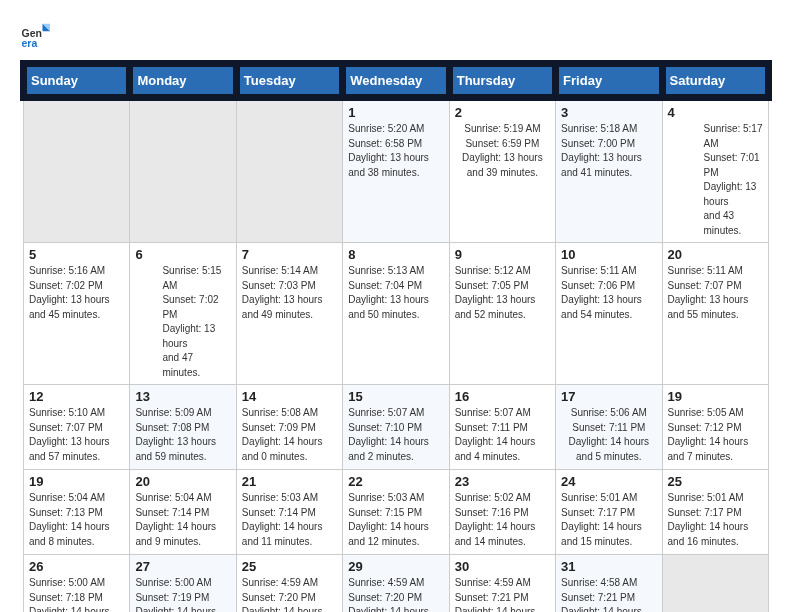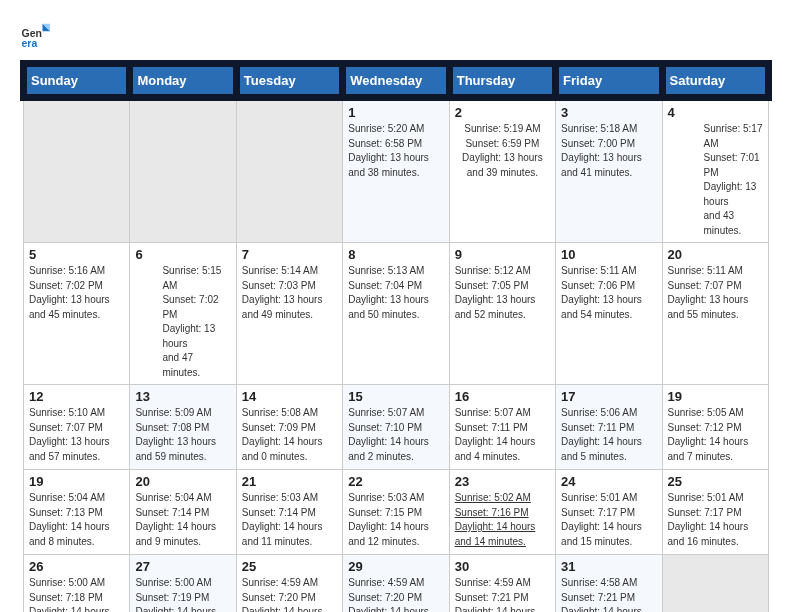--- a/index.html
+++ b/index.html
@@ -236,21 +236,21 @@
         </td>
         <td>
           <div class="day-num">16</div>
           <div class="day-info" style="white-space: pre-line;">Sunrise: 5:07 AM
 Sunset: 7:11 PM
 Daylight: 14 hours
 and 4 minutes.</div>
         </td>
         <td>
           <div class="day-num">17</div>
-          <div class="day-info" style="white-space: pre-line;">Sunrise: 5:06 AM
+          <div class="day-info" style="white-space: pre-line; text-align: center;">Sunrise: 5:06 AM
 Sunset: 7:11 PM
 Daylight: 14 hours
 and 5 minutes.</div>
         </td>
         <td>
           <div class="day-num">19</div>
           <div class="day-info" style="white-space: pre-line;">Sunrise: 5:05 AM
 Sunset: 7:12 PM
 Daylight: 14 hours
 and 7 minutes.</div>
@@ -280,21 +280,21 @@
         </td>
         <td>
           <div class="day-num">22</div>
           <div class="day-info" style="white-space: pre-line;">Sunrise: 5:03 AM
 Sunset: 7:15 PM
 Daylight: 14 hours
 and 12 minutes.</div>
         </td>
         <td>
           <div class="day-num">23</div>
-          <div class="day-info" style="white-space: pre-line; text-decoration: underline;">Sunrise: 5:02 AM
+          <div class="day-info" style="white-space: pre-line;">Sunrise: 5:02 AM
 Sunset: 7:16 PM
 Daylight: 14 hours
 and 14 minutes.</div>
         </td>
         <td>
           <div class="day-num">24</div>
           <div class="day-info" style="white-space: pre-line;">Sunrise: 5:01 AM
 Sunset: 7:17 PM
 Daylight: 14 hours
 and 15 minutes.</div>

